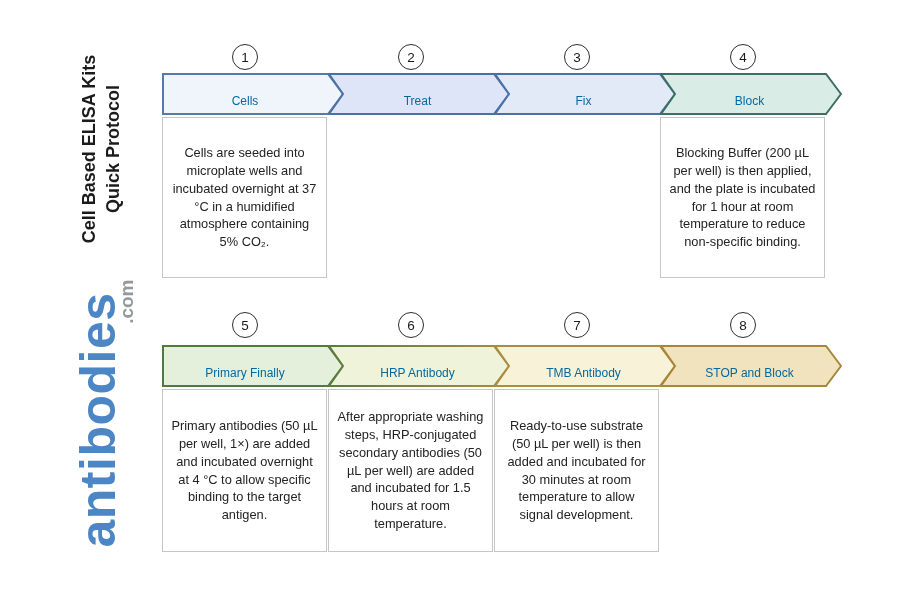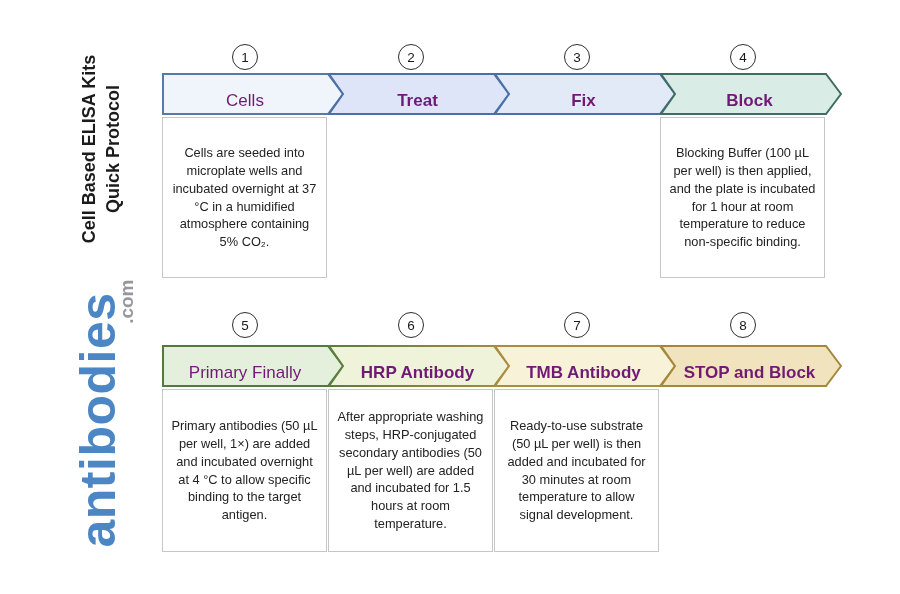--- a/index.html
+++ b/index.html
@@ -34,23 +34,23 @@
     background:#ffffff;margin:0 auto 3px auto;
     display:flex;align-items:center;justify-content:center;
     font-size:13.5px;color:#1a1a1a;box-sizing:border-box;
   }
   .r2 .circle{margin-bottom:7px;}
   .arrow{position:relative;width:182px;height:42px;}
   .arrow svg{position:absolute;left:0;top:0;width:182px;height:42px;display:block;}
   .label{
     position:absolute;left:0;top:0;width:166px;height:56px;
     display:flex;align-items:center;justify-content:center;
-    font-size:17px;color:#701a75;box-sizing:border-box;
-  }
-  .notched .label{padding-left:13px;font-weight:bold;}
+    font-size:12px;color:#0369a1;box-sizing:border-box;
+  }
+  .notched .label{padding-left:13px;}
   .desc{
     margin-top:2px;width:165px;height:161px;box-sizing:border-box;
     border:1.5px solid #c6c6c6;background:#ffffff;
     display:flex;align-items:center;justify-content:center;
     padding:4px 8px;text-align:center;
     font-size:12.8px;line-height:1.4;color:#232323;
   }
   .r2 .desc{height:163px;}
 </style>
 </head>
@@ -143,21 +143,21 @@
             <linearGradient id="g3">
               <stop offset="0" stop-color="#3e6d62"></stop>
               <stop offset="1" stop-color="#3e6d62"></stop>
             </linearGradient>
           </defs>
         <path d="M1 1 L166 1 L181 21 L166 41 L1 41 L15 21 Z" stroke="url(#g3)" stroke-width="2" fill="#d9ece6"></path>
       </svg>
       <div class="label">Block</div>
     </div>
     <div class="desc">
-        <span>Blocking Buffer (100 µL per well) is then applied, and the plate is incubated for 1 hour at room temperature to reduce non-specific binding.</span>
+        <span>Blocking Buffer (200 µL per well) is then applied, and the plate is incubated for 1 hour at room temperature to reduce non-specific binding.</span>
       </div>
   </div>
 
   <div class="step r2" style="left:162px;top:312px;">
     <div class="bodyw">
       <div class="circle">
           <span>5</span>
         </div>
     </div>
     <div class="arrow">

